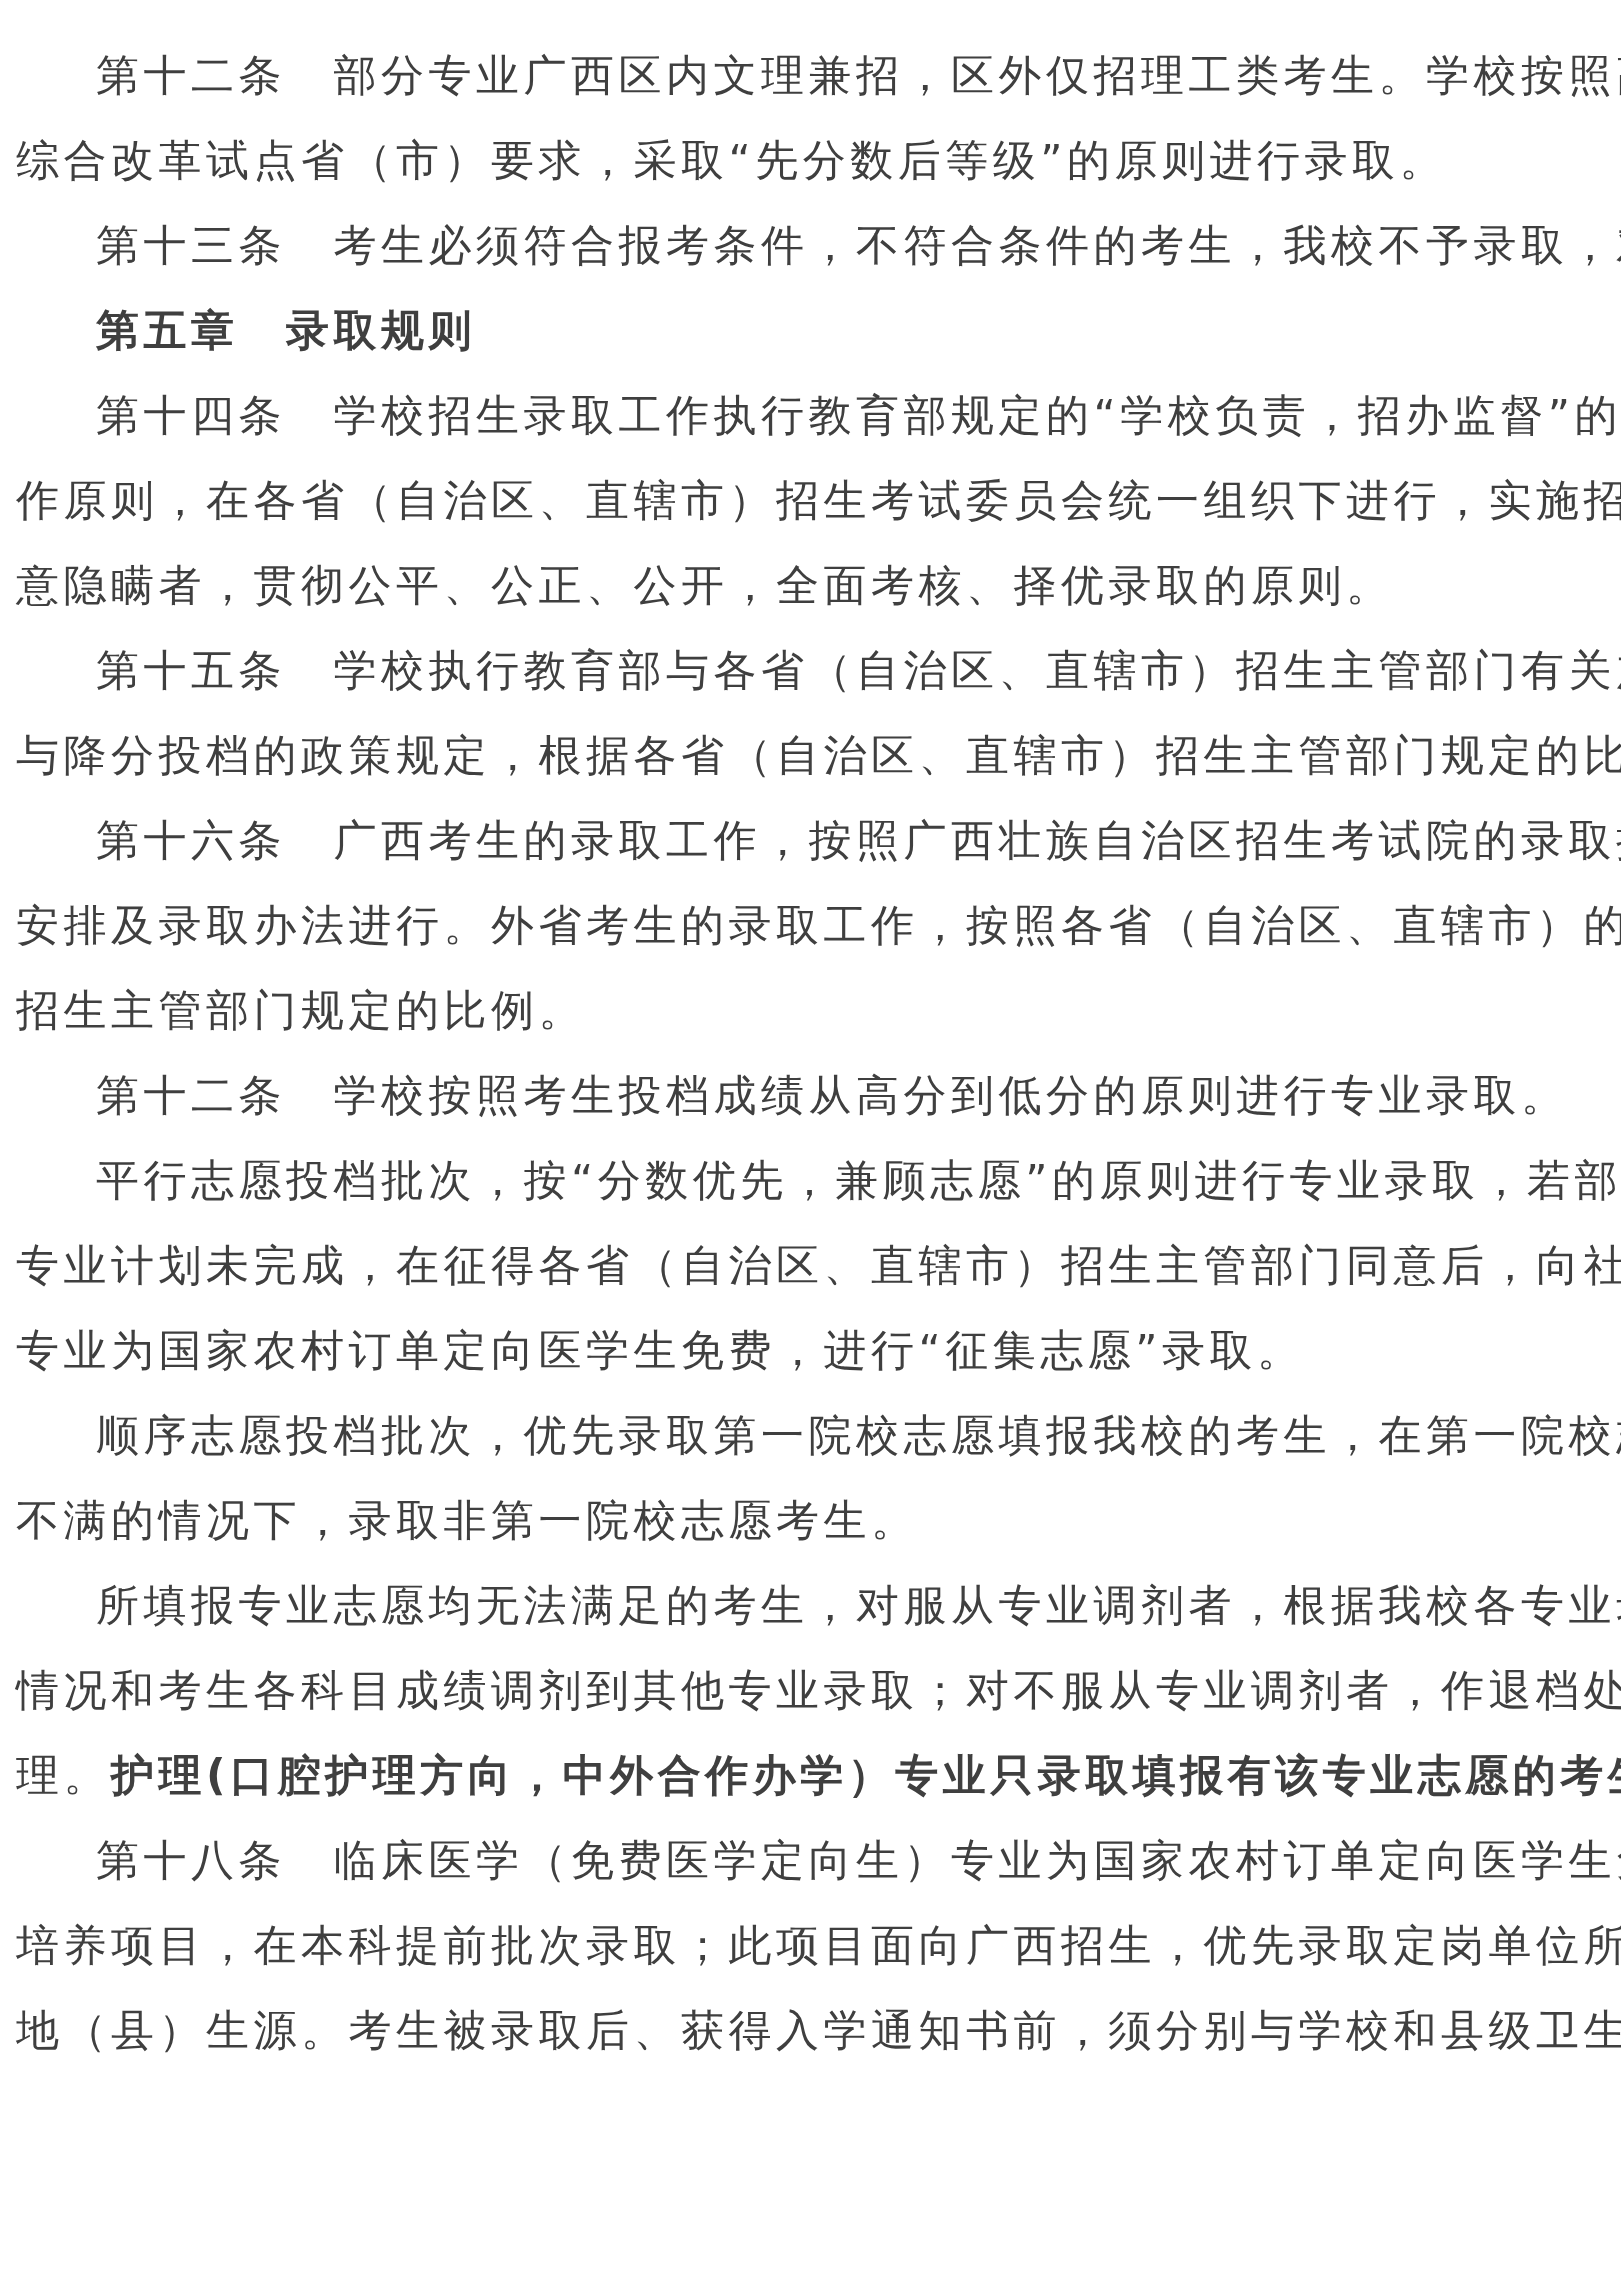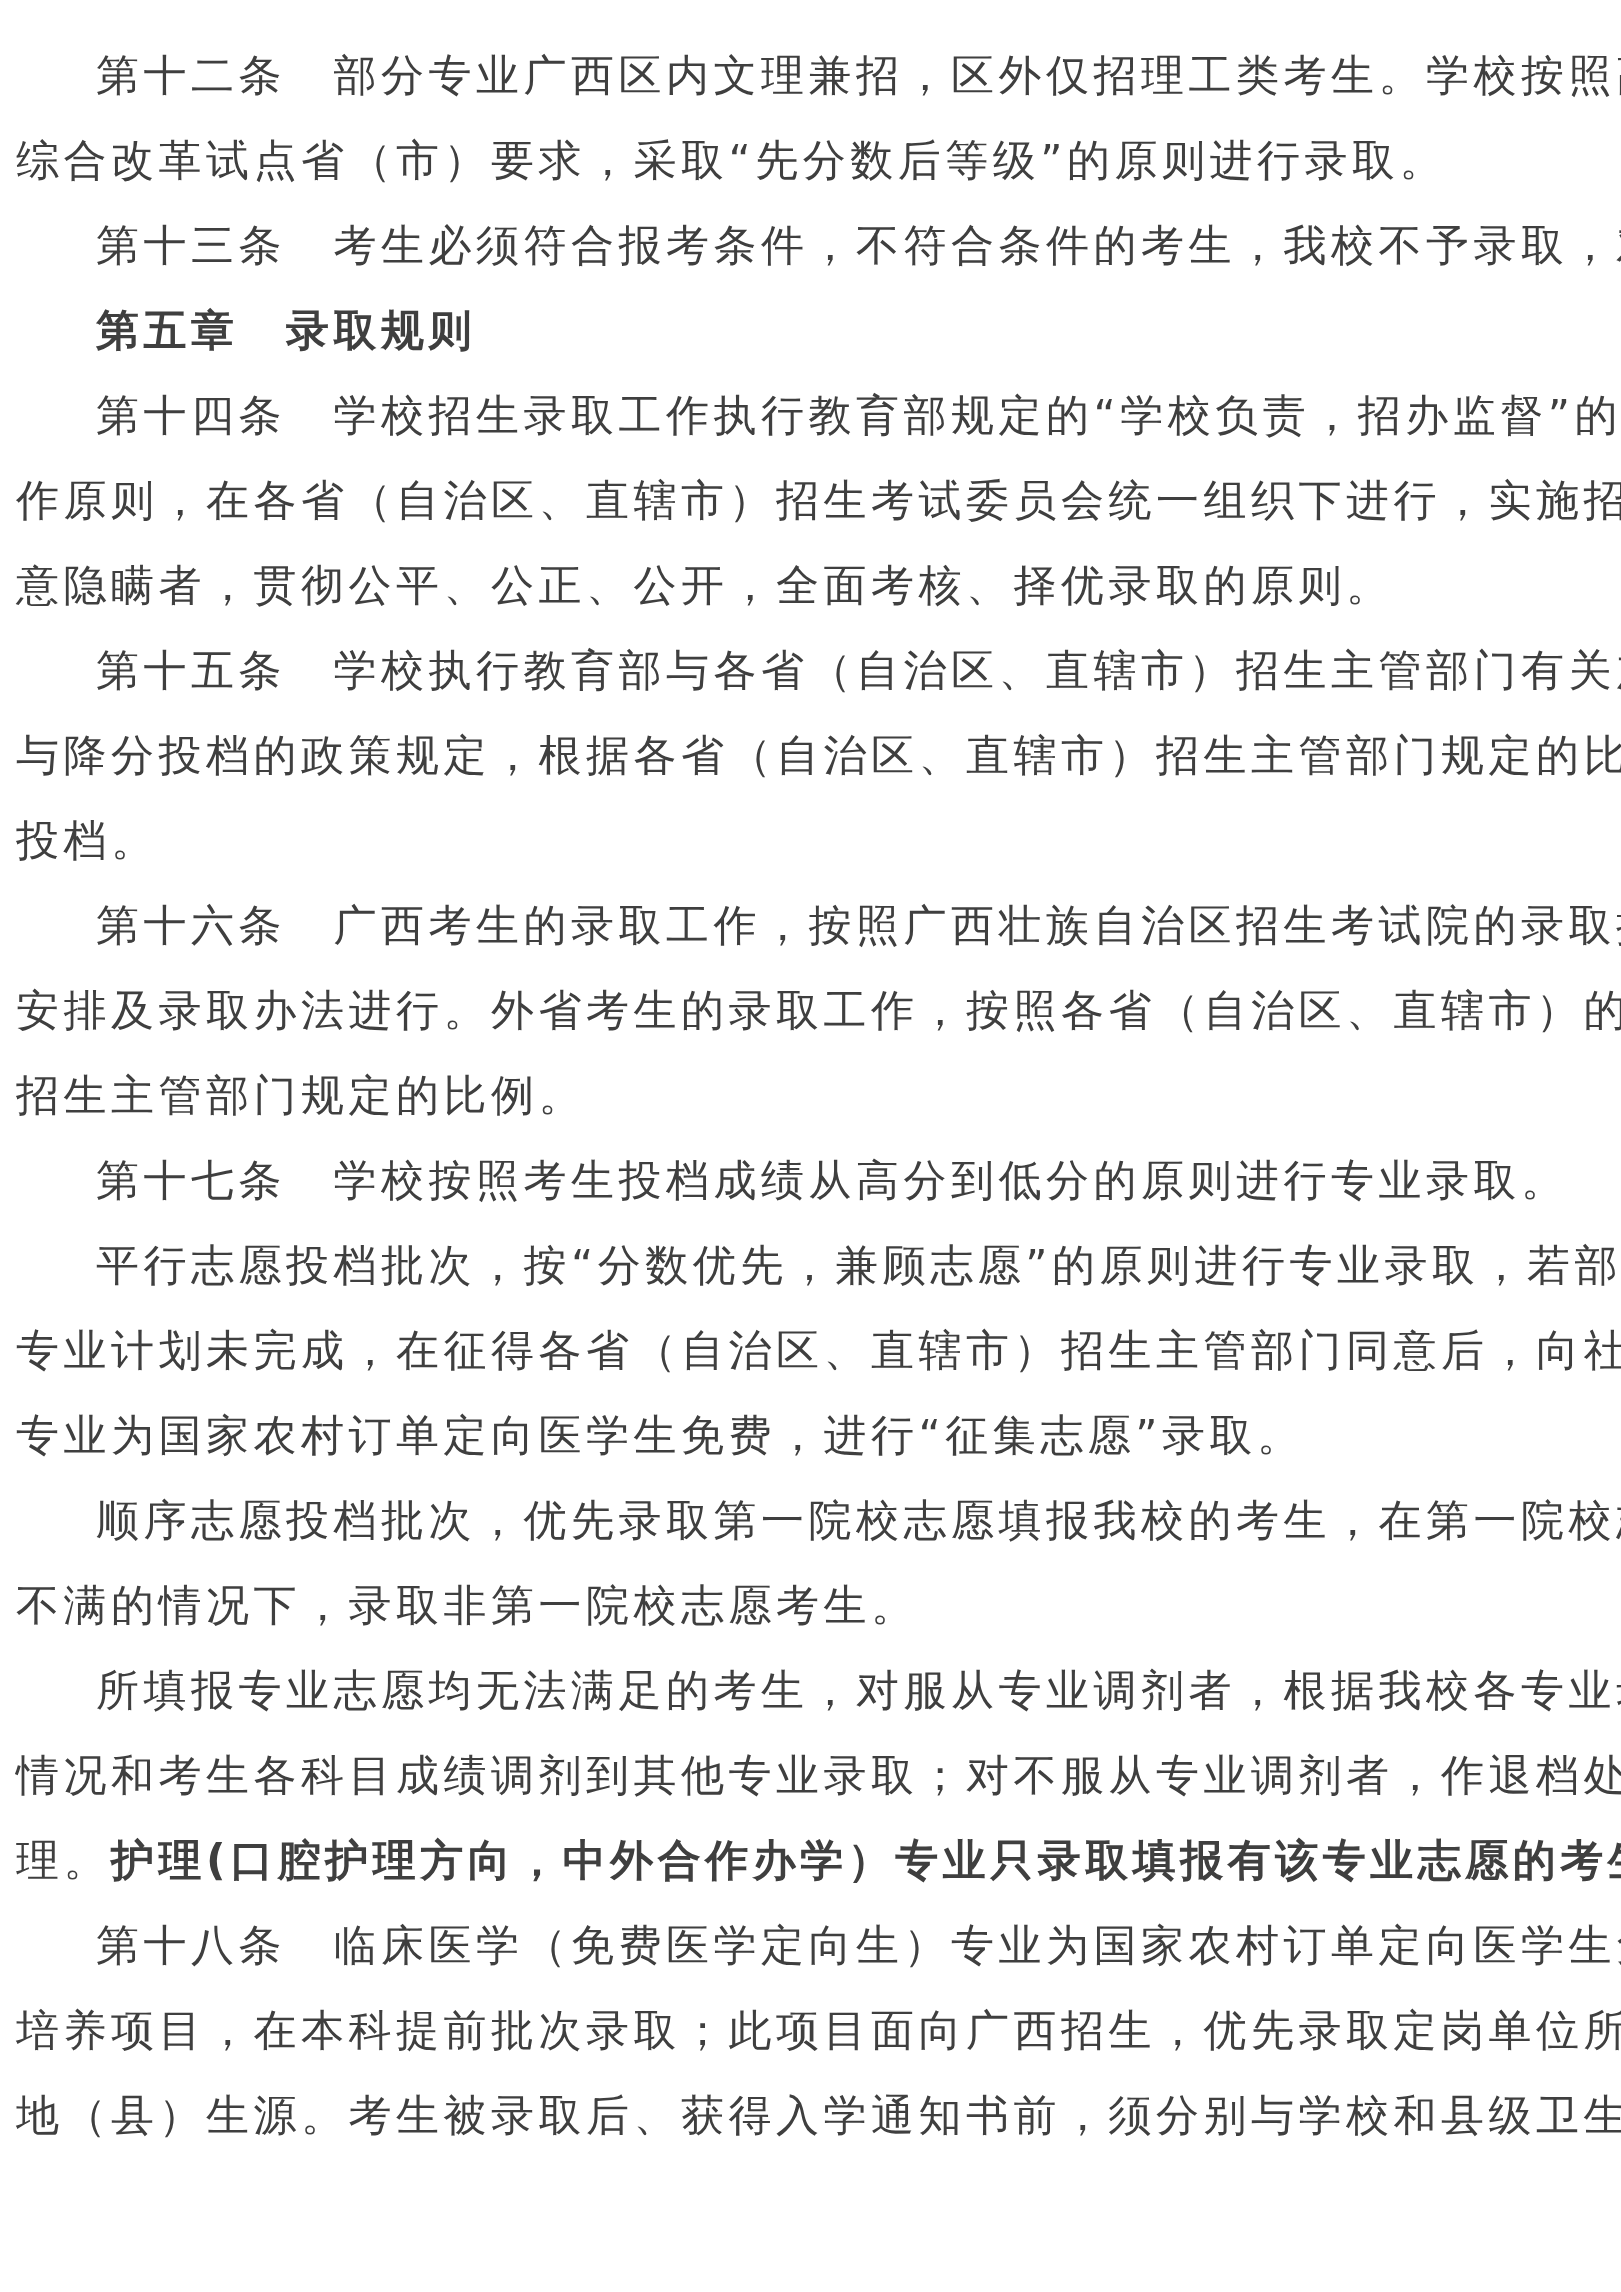--- a/index.html
+++ b/index.html
@@ -46,25 +46,24 @@
 <div class="page">
   <div class="line indent"><span>第十二条　部分专业广西区内文理兼招，区外仅招理工类考生。学校按照高考</span></div>
   <div class="line"><span>综合改革试点省（市）要求，采取“先分数后等级”的原则进行录取。</span></div>
   <div class="line indent"><span>第十三条　考生必须符合报考条件，不符合条件的考生，我校不予录取，对故</span></div>
   <div class="line indent heading"><span>第五章　录取规则</span></div>
   <div class="line indent"><span>第十四条　学校招生录取工作执行教育部规定的“学校负责，招办监督”的工</span></div>
   <div class="line"><span>作原则，在各省（自治区、直辖市）招生考试委员会统一组织下进行，实施招生</span></div>
   <div class="line"><span>意隐瞒者，贯彻公平、公正、公开，全面考核、择优录取的原则。</span></div>
   <div class="line indent"><span>第十五条　学校执行教育部与各省（自治区、直辖市）招生主管部门有关加分</span></div>
   <div class="line"><span>与降分投档的政策规定，根据各省（自治区、直辖市）招生主管部门规定的比例</span></div>
-  <div class="line"><span>投档。</span></div>
   <div class="line indent"><span>第十六条　广西考生的录取工作，按照广西壮族自治区招生考试院的录取批次</span></div>
   <div class="line"><span>安排及录取办法进行。外省考生的录取工作，按照各省（自治区、直辖市）的录</span></div>
   <div class="line"><span>招生主管部门规定的比例。</span></div>
-  <div class="line indent"><span>第十七条　学校按照考生投档成绩从高分到低分的原则进行专业录取。</span></div>
+  <div class="line indent"><span>第十二条　学校按照考生投档成绩从高分到低分的原则进行专业录取。</span></div>
   <div class="line indent"><span>平行志愿投档批次，按“分数优先，兼顾志愿”的原则进行专业录取，若部分</span></div>
   <div class="line"><span>专业计划未完成，在征得各省（自治区、直辖市）招生主管部门同意后，向社会</span></div>
   <div class="line"><span>专业为国家农村订单定向医学生免费，进行“征集志愿”录取。</span></div>
   <div class="line indent"><span>顺序志愿投档批次，优先录取第一院校志愿填报我校的考生，在第一院校志愿</span></div>
   <div class="line"><span>不满的情况下，录取非第一院校志愿考生。</span></div>
   <div class="line indent"><span>所填报专业志愿均无法满足的考生，对服从专业调剂者，根据我校各专业录取</span></div>
   <div class="line"><span>情况和考生各科目成绩调剂到其他专业录取；对不服从专业调剂者，作退档处</span></div>
   <div class="line"><span>理。</span><span class="bold">护理(口腔护理方向，中外合作办学）专业只录取填报有该专业志愿的考生。</span></div>
   <div class="line indent"><span>第十八条　临床医学（免费医学定向生）专业为国家农村订单定向医学生免费</span></div>
   <div class="line"><span>培养项目，在本科提前批次录取；此项目面向广西招生，优先录取定岗单位所在</span></div>

